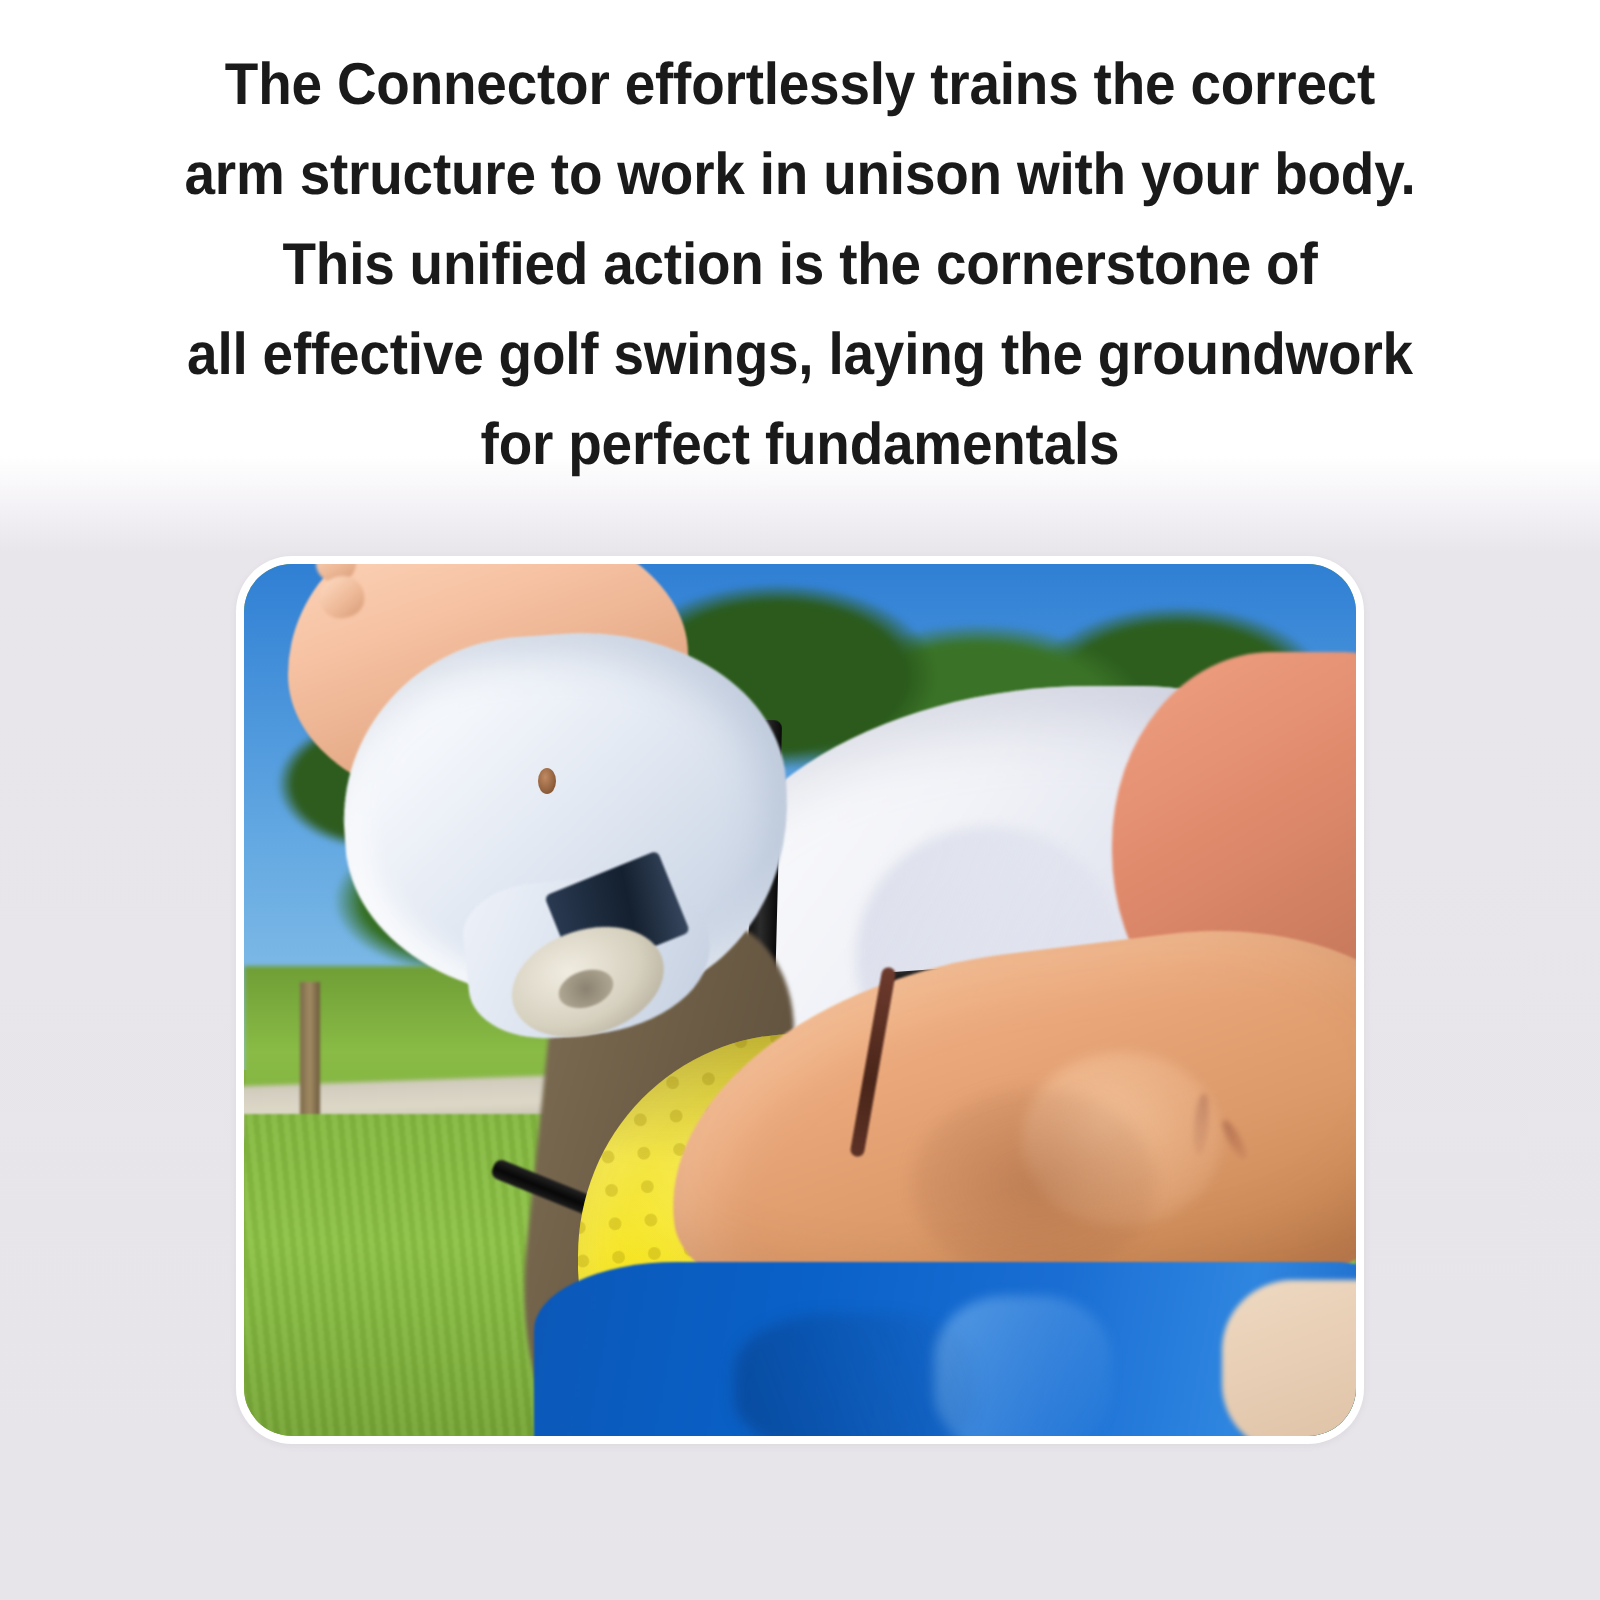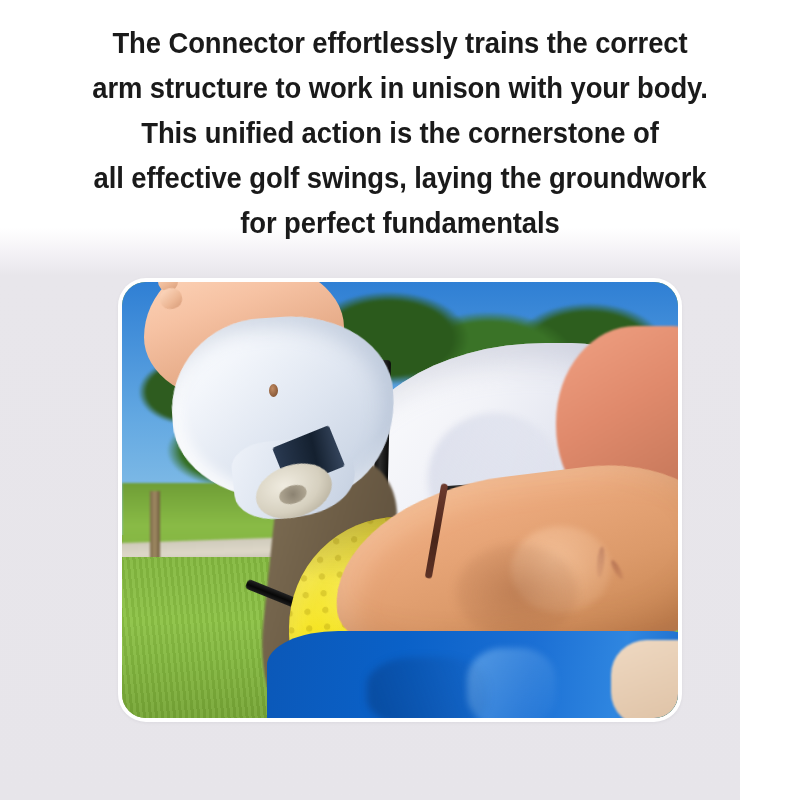--- a/index.html
+++ b/index.html
@@ -10,21 +10,21 @@
     width: 800px;
     height: 800px;
     overflow: hidden;
     font-family: "Liberation Sans", "DejaVu Sans", sans-serif;
     background: #ffffff;
   }
 
   
   .page {
     position: relative;
-    width: 740px;
+    width: 800px;
     height: 800px;
     background: linear-gradient(to bottom,
                 #ffffff 0px,
                 #ffffff 228px,
                 #f4f2f6 252px,
                 #e8e6eb 276px,
                 #e7e5ea 800px);
     overflow: hidden;
   }
 

